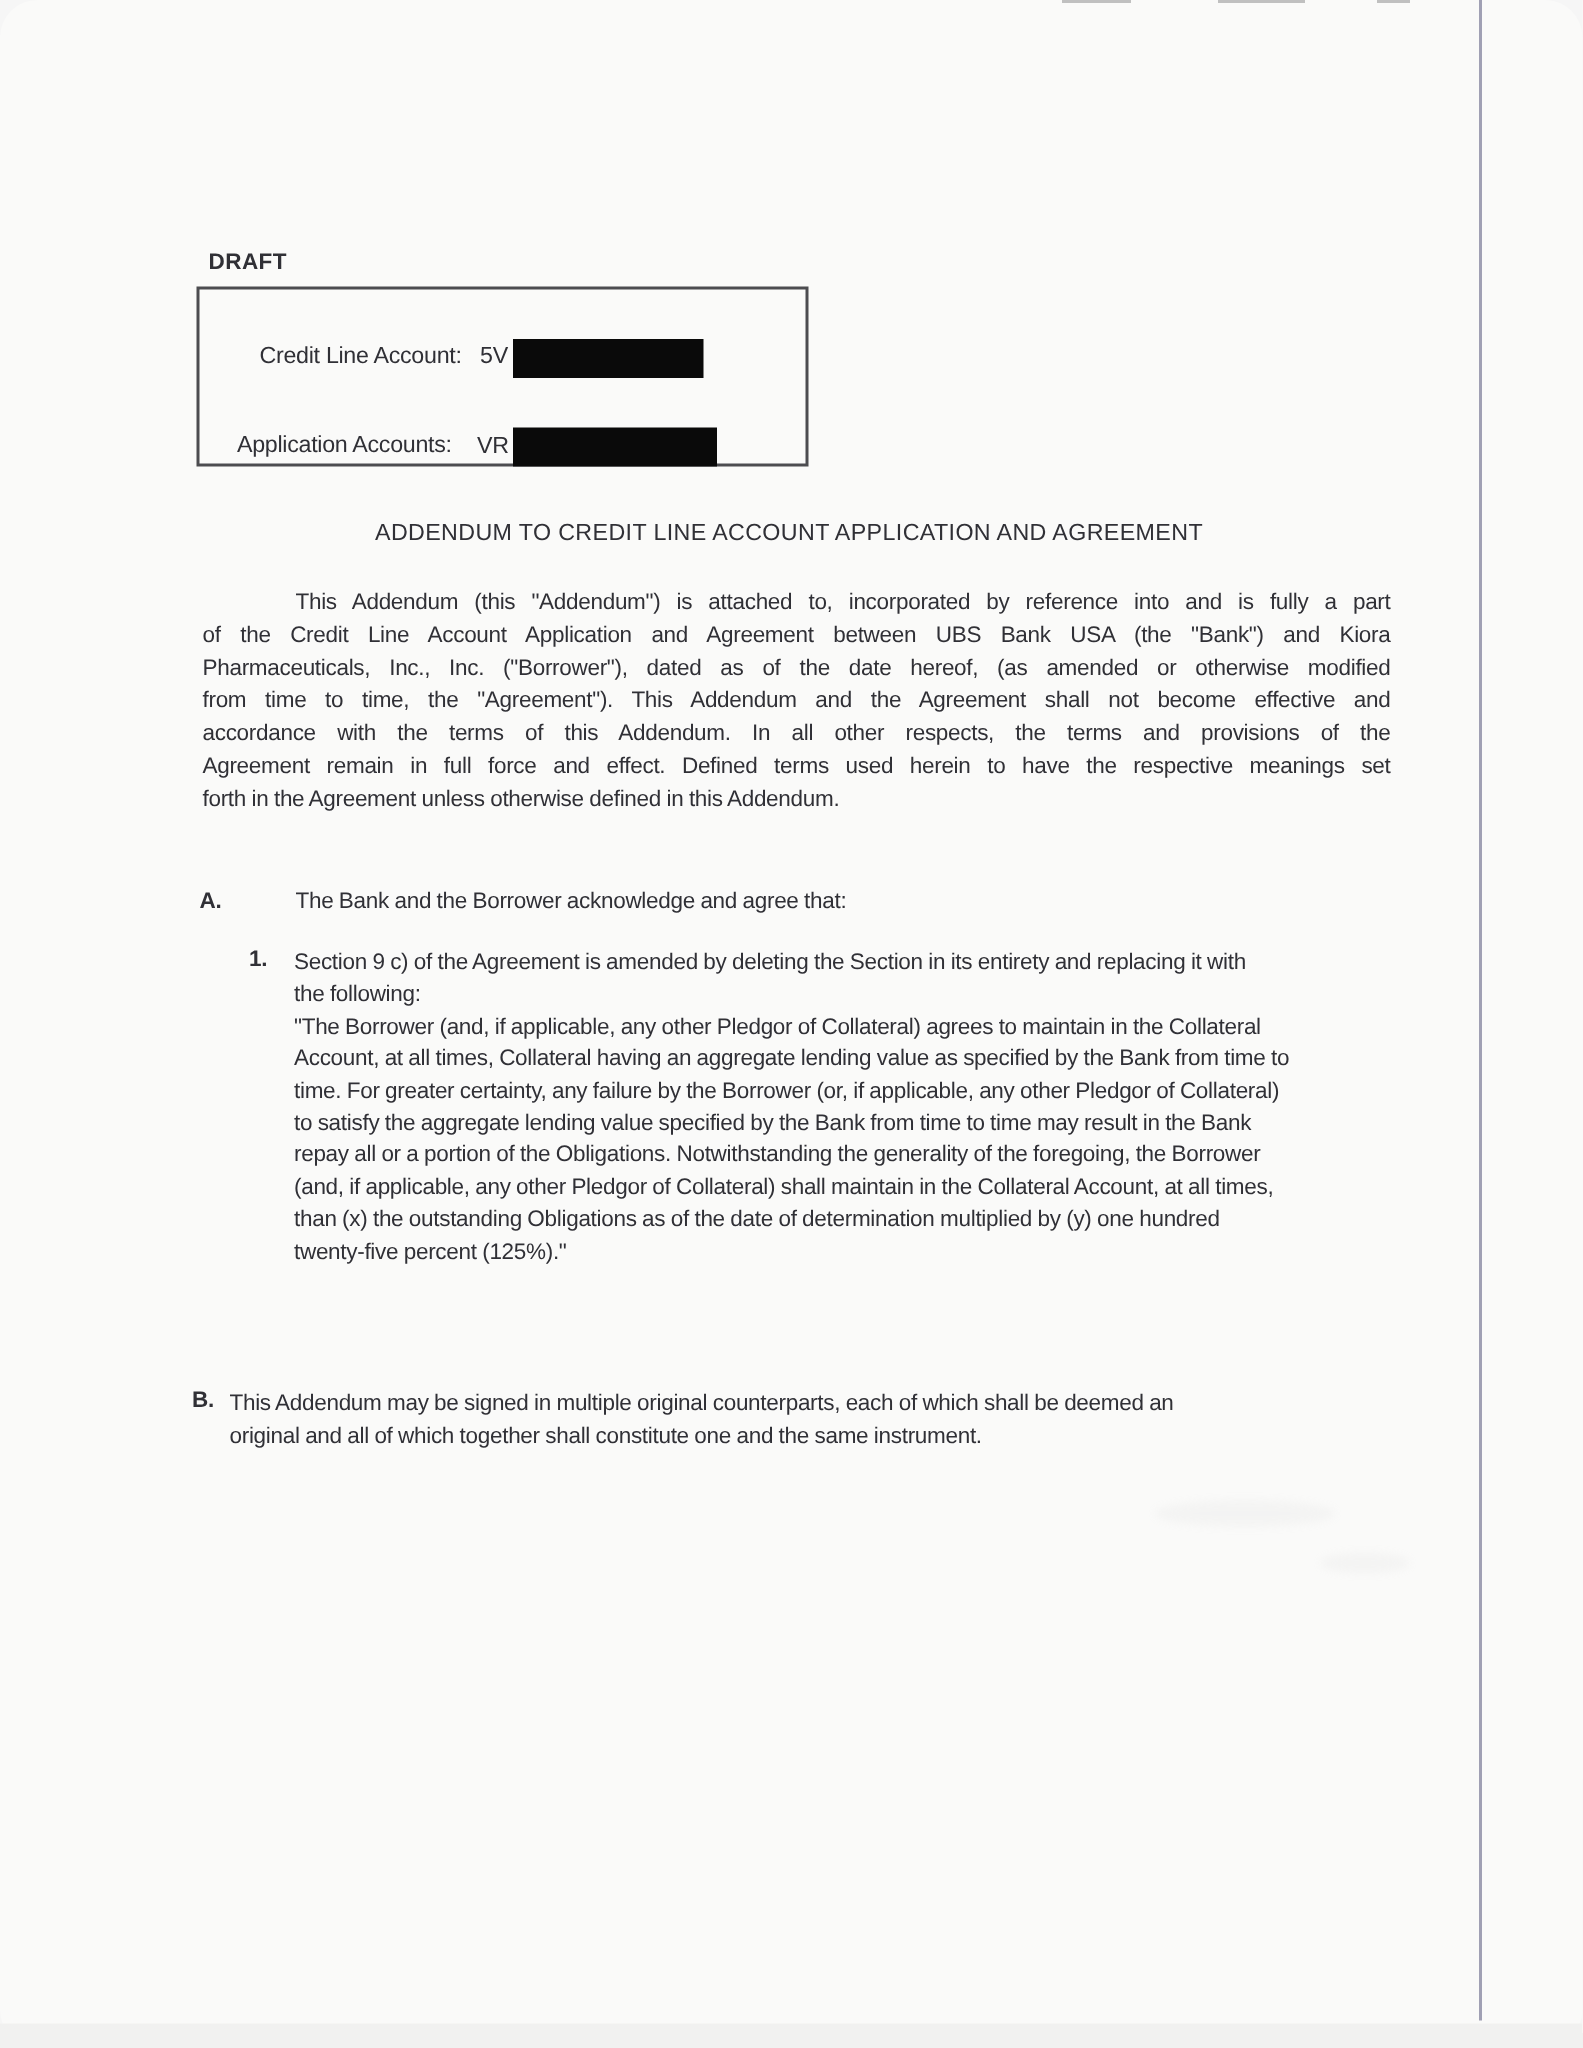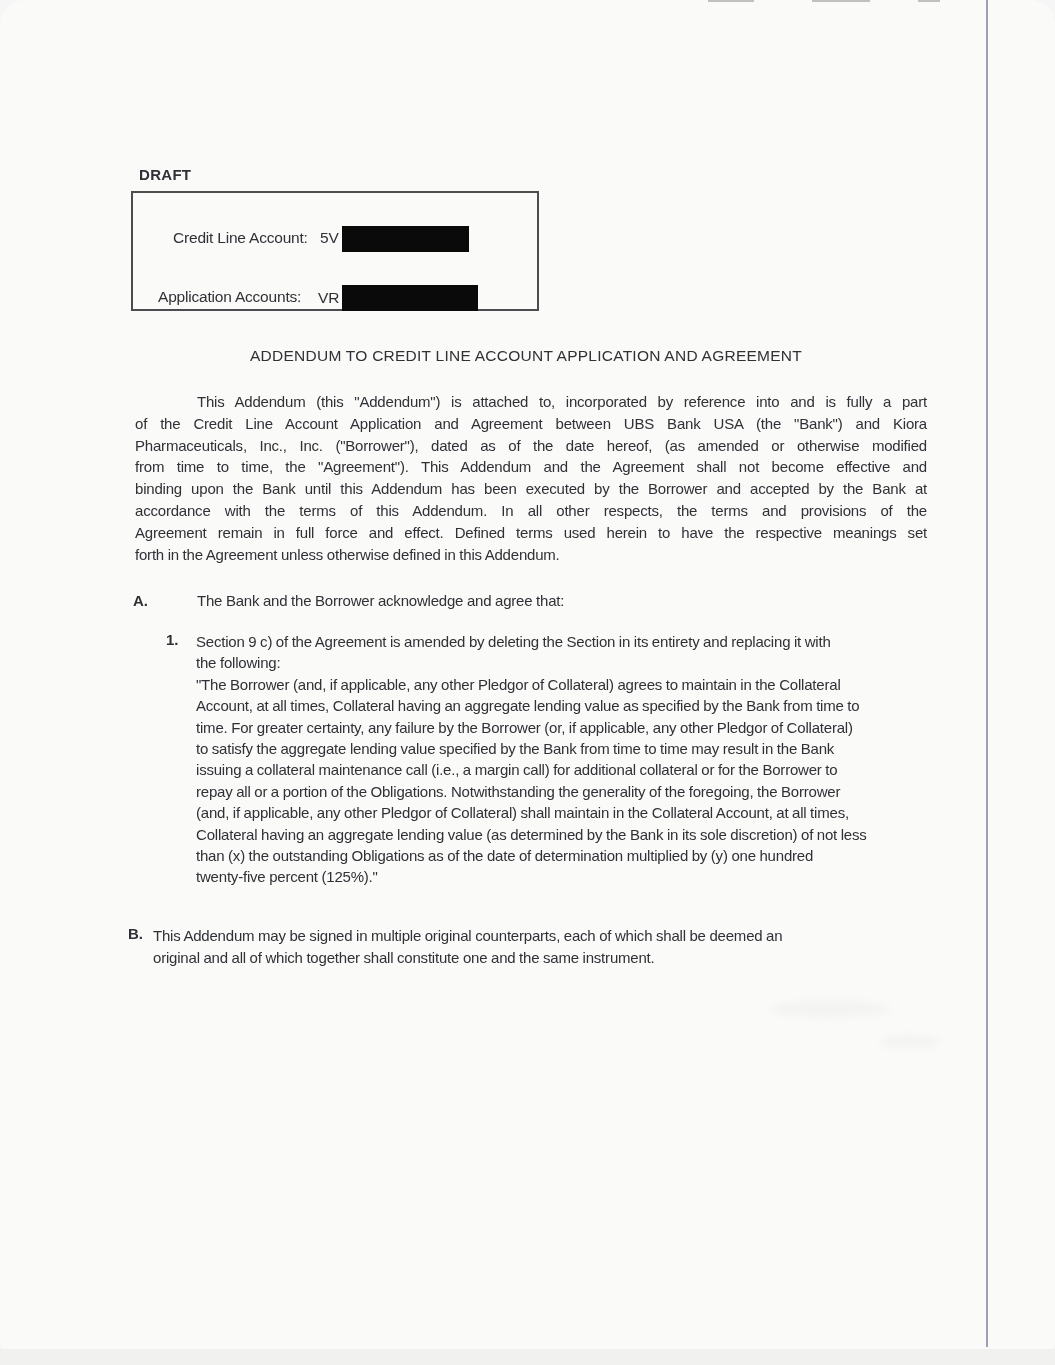--- a/index.html
+++ b/index.html
@@ -88,41 +88,38 @@
   <div class="abs acct-label val-coll">VR</div>
   <div class="redact redact2"></div>
 
   <div class="abs title">ADDENDUM TO CREDIT LINE ACCOUNT APPLICATION AND AGREEMENT</div>
 
   <div class="abs tblock para1">
       <div class="tline jl f">This Addendum (this "Addendum") is attached to, incorporated by reference into and is fully a part</div>
       <div class="tline jl">of the Credit Line Account Application and Agreement between UBS Bank USA (the "Bank") and Kiora</div>
       <div class="tline jl">Pharmaceuticals, Inc., Inc. ("Borrower"), dated as of the date hereof, (as amended or otherwise modified</div>
       <div class="tline jl">from time to time, the "Agreement").  This Addendum and the Agreement shall not become effective and</div>
-      <div class="tline jl">binding upon the Bank until this Addendum has been executed by the Borrower and accepted by the Bank at</div>
       <div class="tline jl">accordance with the terms of this Addendum. In all other respects, the terms and provisions of the</div>
       <div class="tline jl">Agreement remain in full force and effect.   Defined terms used herein to have the respective meanings set</div>
       <div class="tline jl l">forth in the Agreement unless otherwise defined in this Addendum.</div>
     </div>
 
   <div class="abs marker mark-a">A.</div>
   <div class="abs tblock text-a">The Bank and the Borrower acknowledge and agree that:</div>
 
   <div class="abs marker mark-1">1.</div>
   <div class="abs tblock item1-lines">
       <div class="tline f">Section 9 c) of the Agreement is amended by deleting the Section in its entirety and replacing it with</div>
       <div class="tline">the following:</div>
       <div class="tline">"The Borrower (and, if applicable, any other Pledgor of Collateral) agrees to maintain in the Collateral</div>
       <div class="tline">Account, at all times, Collateral having an aggregate lending value as specified by the Bank from time to</div>
       <div class="tline">time. For greater certainty, any failure by the Borrower (or, if applicable, any other Pledgor of Collateral)</div>
       <div class="tline">to satisfy the aggregate lending value specified by the Bank from time to time may result in the Bank</div>
-      <div class="tline">issuing a collateral maintenance call (i.e., a margin call) for additional collateral or for the Borrower to</div>
       <div class="tline">repay all or a portion of the Obligations.  Notwithstanding the generality of the foregoing, the Borrower</div>
       <div class="tline">(and, if applicable, any other Pledgor of Collateral) shall maintain in the Collateral Account, at all times,</div>
-      <div class="tline">Collateral having an aggregate lending value (as determined by the Bank in its sole discretion) of not less</div>
       <div class="tline">than (x) the outstanding Obligations as of the date of determination multiplied by (y) one hundred</div>
       <div class="tline l">twenty-five percent (125%)."</div>
     </div>
 
   <div class="abs marker mark-b">B.</div>
   <div class="abs tblock b-lines">
       <div class="tline f">This Addendum may be signed in multiple original counterparts, each of which shall be deemed an</div>
       <div class="tline l">original and all of which together shall constitute one and the same instrument.</div>
     </div>
 

